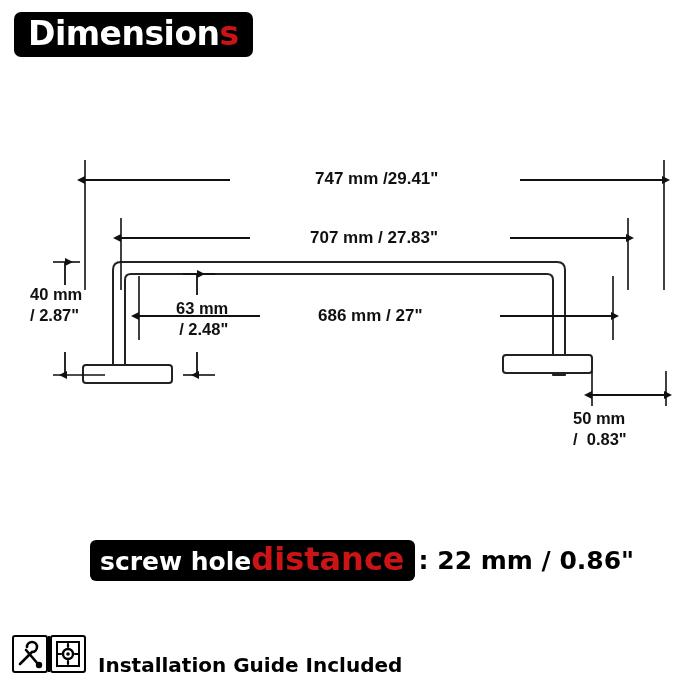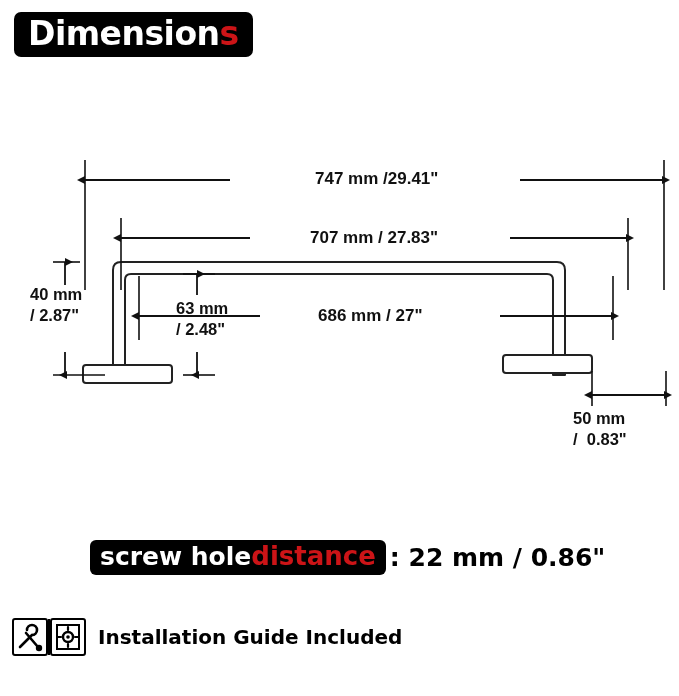--- a/index.html
+++ b/index.html
@@ -90,39 +90,39 @@
     color: #ffffff;
     font-family: "DejaVu Sans", sans-serif;
     font-weight: bold;
     font-size: 25px;
     line-height: 1;
   }
   .screw-black .r {
     color: #cc1417;
     font-family: "DejaVu Sans", sans-serif;
     font-weight: bold;
-    font-size: 26px;
+    font-size: 32px;
     line-height: 1;
   }
   .screw-rest {
     font-family: "DejaVu Sans", sans-serif;
     font-weight: bold;
     font-size: 25px;
     color: #000000;
     margin-left: 4px;
     line-height: 1;
   }
 
   
   .footer {
     position: absolute;
     left: 12px;
-    top: 614px;
-    display: flex;
-    align-items: center;
+    top: 631px;
+    display: flex;
+    align-items: flex-end;
   }
   .footer .icons {
     width: 76px;
     height: 46px;
     flex: none;
   }
   .footer .footer-text {
     font-family: "DejaVu Sans", sans-serif;
     font-weight: bold;
     font-size: 20px;
@@ -207,21 +207,21 @@
         <line x1="183" y1="285" x2="215" y2="285"></line>
       </g>
     </svg>
 
     
     <div class="dim-label" style="left:315px; top:78px;">747 mm /29.41"</div>
     <div class="dim-label" style="left:310px; top:137px;">707 mm / 27.83"</div>
     <div class="dim-label" style="left:318px; top:215px;">686 mm / 27"</div>
     <div class="dim-label small" style="left:30px; top:194px;">40 mm
 / 2.87"</div>
-    <div class="dim-label small" style="left:176px; top:208px;">63 mm
+    <div class="dim-label small" style="left:176px; top:208px;text-align:right;">63 mm
 / 2.48"</div>
     <div class="dim-label small" style="left:573px; top:318px;">50 mm
 /  0.83"</div>
   </div>
 
   <div class="screw-banner">
     <div class="screw-black">
       <span class="w">screw hole </span>
         <span class="r">distance</span>
     </div>

